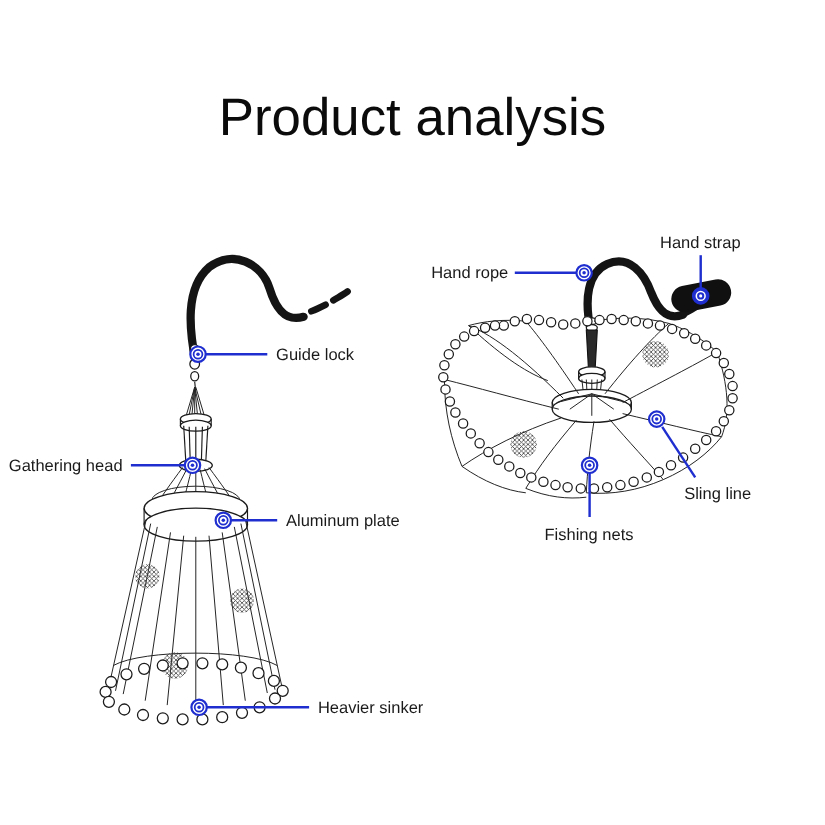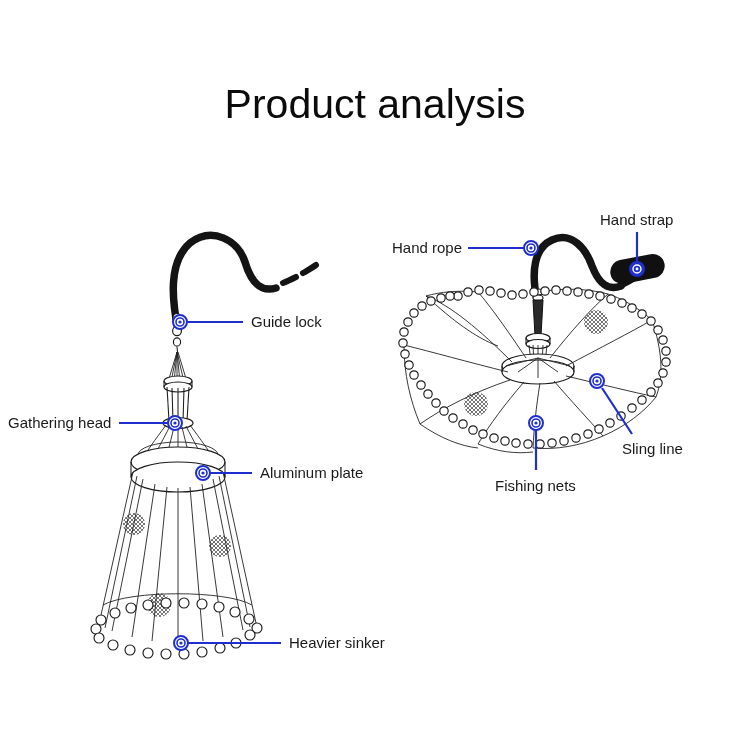--- a/index.html
+++ b/index.html
@@ -21,21 +21,21 @@
     width: 750px;
     height: 750px;
     background: #ffffff;
   }
   #page-title {
     position: absolute;
     left: 0;
     top: 84px;
     width: 750px;
     text-align: center;
-    font-size: 41px;
+    font-size: 48px;
     font-weight: 400;
     letter-spacing: 0px;
     color: #0b0b0b;
     font-family: "Liberation Sans", sans-serif;
     line-height: 1;
   }
   svg#diagram {
     position: absolute;
     left: 0;
     top: 0;

